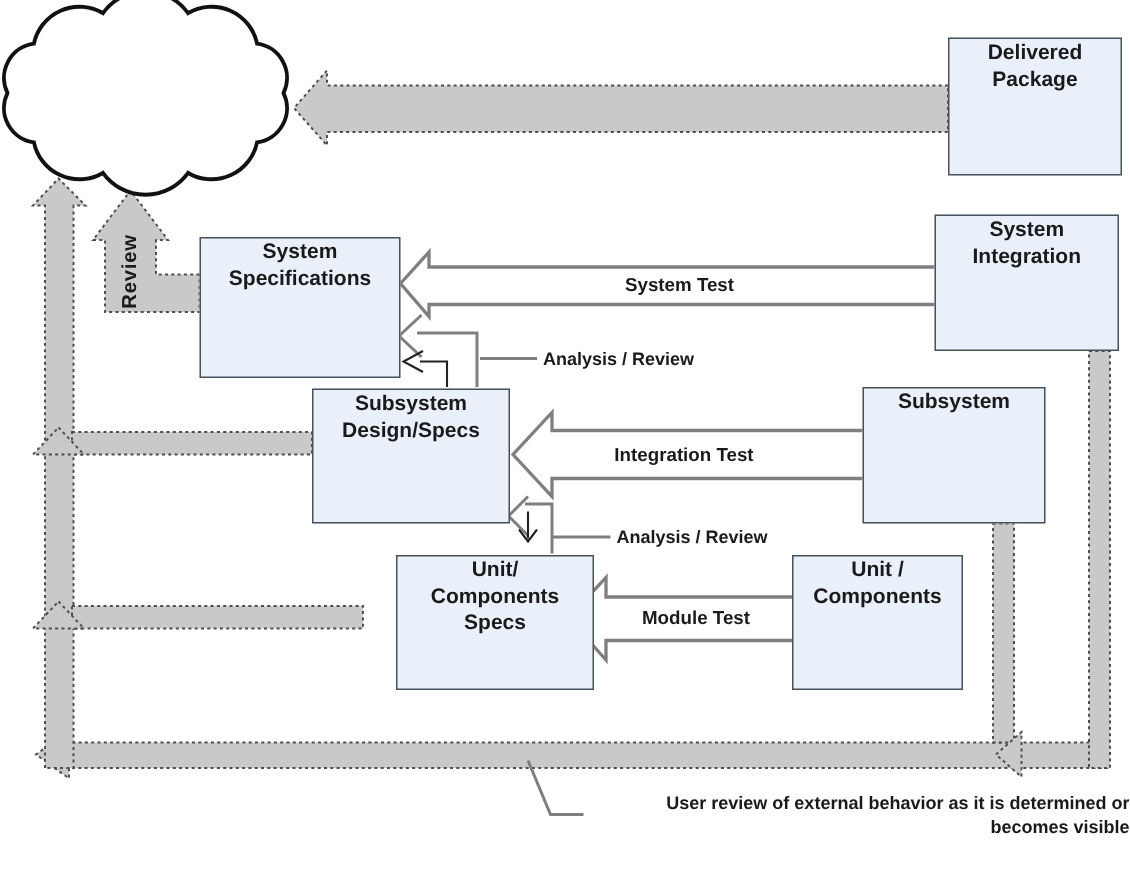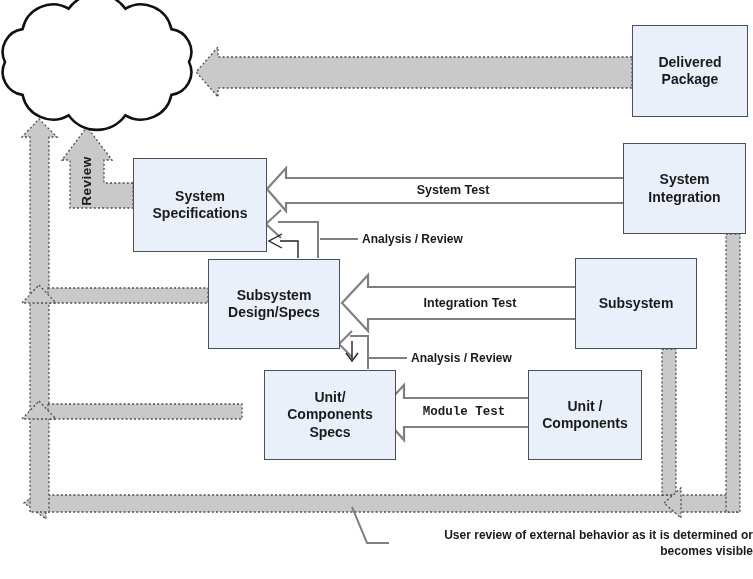--- a/index.html
+++ b/index.html
@@ -13,21 +13,21 @@
     font-family:"Liberation Sans","DejaVu Sans",sans-serif;color:var(--text);
   }
   #shapes{position:absolute;left:0;top:0;z-index:1;}
   .channel{fill:var(--channel-fill);stroke:var(--channel-border);stroke-width:1.3;stroke-dasharray:2 2.2;}
   .warrow{fill:#ffffff;stroke:var(--outline-arrow);stroke-width:2.2;stroke-linejoin:miter;}
   .gline{fill:none;stroke:var(--outline-arrow);stroke-width:2;}
   .bline{fill:none;stroke:#222222;stroke-width:1.4;}
   .cloudshape{fill:#ffffff;stroke:var(--cloud-outline);stroke-width:2.6;}
   .box{
     position:absolute;z-index:2;background:var(--box-fill);
-    border:1.6px solid var(--box-border);display:flex;align-items:center;justify-content:center;
+    border:1.6px solid var(--box-border);display:flex;align-items:flex-start;justify-content:center;
     box-sizing:border-box;
   }
   .box span{
     font-weight:bold;font-size:14px;line-height:1.25;text-align:center;white-space:pre-line;
   }
   .label{
     position:absolute;z-index:3;font-weight:bold;color:var(--text);
     white-space:pre-line;text-align:center;
   }
   .ctr{transform:translate(-50%,-50%);}
@@ -115,23 +115,23 @@
     <span>Unit /
 Components</span>
   </div>
 
 
 
   <div class="label lbl-review" style="left:86px;top:181px;">Review</div>
 
   <div class="label ctr lbl-flow" style="left:453px;top:190px;text-align:right;">System Test</div>
 
-  <div class="label ctr lbl-flow" style="left:470px;top:303px;">Integration Test</div>
+  <div class="label ctr lbl-flow" style="left:456px;top:303px;">Integration Test</div>
 
-  <div class="label ctr lbl-flow" style="left:464px;top:412px;font-family:Liberation Mono, monospace;">Module Test</div>
+  <div class="label ctr lbl-flow" style="left:464px;top:412px;">Module Test</div>
 
   <div class="label lbl-small" style="left:362px;top:232px;">Analysis / Review</div>
 
   <div class="label lbl-small" style="left:411px;top:351px;">Analysis / Review</div>
 
   <div class="label lbl-note" style="left:393px;top:528px;width:360px;">User review of external behavior as it is determined or
 becomes visible</div>
 </div>
 
 </body></html>

